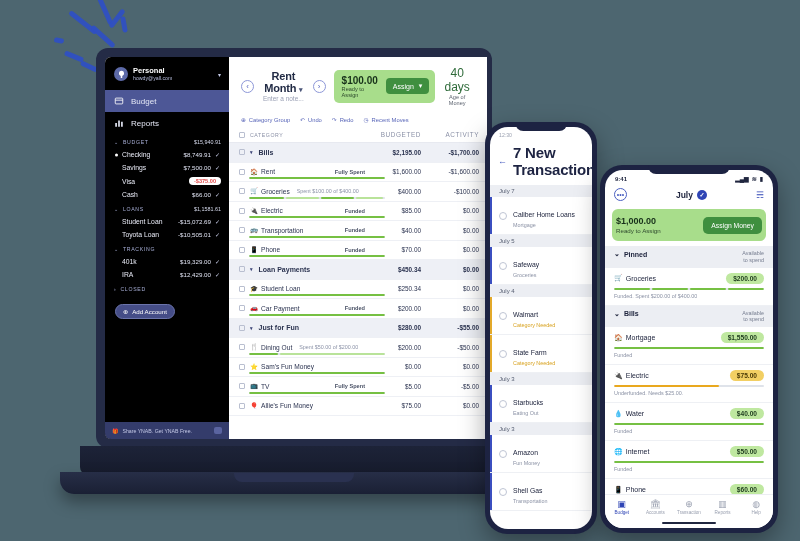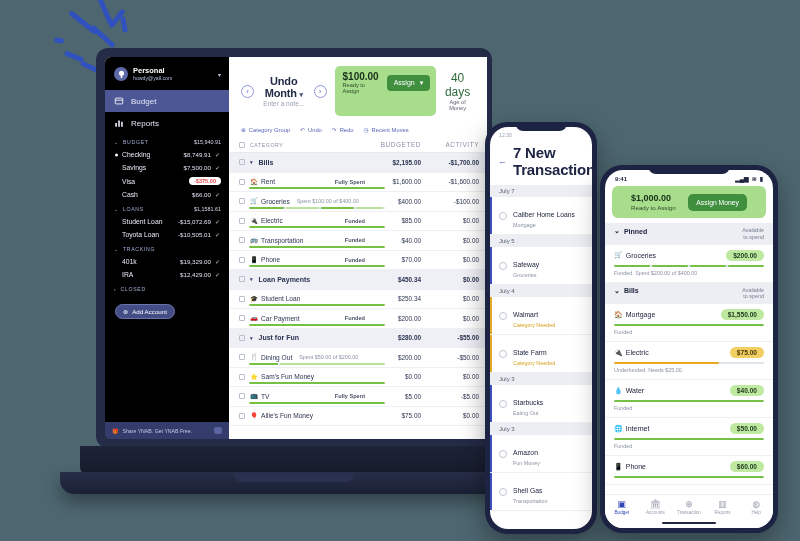--- a/index.html
+++ b/index.html
@@ -109,21 +109,21 @@
     color: #5b68c0; font-size: 8px; display: flex; align-items: center; justify-content: center;
     flex: 0 0 13px;
   }
   .month-wrap { text-align: center; }
   .month-title { font-size: 11px; font-weight: bold; color: #222b45; letter-spacing: -.2px; }
   .month-title .c { font-size: 7px; color: #4a5578; }
   .month-note { font-size: 6.5px; color: #9aa0b5; margin-top: 1px; }
 
   .rta {
     margin-left: auto; display: flex; align-items: center; gap: 8px;
-    background: #a8dd8b; border-radius: 5px; padding: 5px 6px 22px 8px;
+    background: #a8dd8b; border-radius: 5px; padding: 5px 6px 5px 8px;
   }
   .rta-amt { font-size: 10px; font-weight: bold; color: #18321a; line-height: 1.1; }
   .rta-sub { font-size: 5.6px; color: #2d4a2c; }
   .assign-btn {
     background: #3f8f3f; color: #fff; border-radius: 4px;
     padding: 4px 7px; font-size: 7px; display: flex; gap: 5px; align-items: center;
   }
   .aom { text-align: center; padding-right: 6px; }
   .aom-big { font-size: 12px; color: #2f6b3a; font-weight: normal; }
   .aom-sub { font-size: 5.6px; color: #5d6470; }
@@ -189,21 +189,21 @@
 
   
   #phone-budget { left: 600px; top: 165px; width: 178px; height: 368px; }
   .bd-status { display: flex; align-items: center; padding: 5px 10px 2px; font-size: 6px; color: #20263f; font-weight: bold; }
   .bd-status .sigs { margin-left: auto; display: flex; align-items: center; gap: 3px; }
   .bd-head { display: flex; align-items: center; padding: 4px 9px 6px; }
   .bd-dots { width: 13px; height: 13px; border-radius: 50%; border: 1px solid #4a5fc1; color: #4a5fc1; font-size: 7px; display: flex; align-items: center; justify-content: center; }
   .bd-month { margin: 0 auto; display: flex; align-items: center; gap: 4px; font-size: 8.5px; font-weight: bold; color: #20263f; }
   .bd-month .chk { width: 10px; height: 10px; border-radius: 50%; background: #2f45b5; color: #fff; font-size: 6px; display: flex; align-items: center; justify-content: center; }
   .bd-edit { color: #2f45b5; font-size: 9px; }
-  .bd-rta { margin: 2px 7px 5px; background: #a8dd8b; border-radius: 6px; padding: 7px 19px; display: flex; align-items: center; }
+  .bd-rta { margin: 2px 7px 5px; background: #a8dd8b; border-radius: 6px; padding: 7px 4px; display: flex; align-items: center; }
   .bd-rta-amt { font-size: 9px; font-weight: bold; color: #17301a; }
   .bd-rta-sub { font-size: 6.2px; color: #2f4a2e; margin-top: 1px; }
   .bd-assign { margin-left: auto; background: #3f8f3f; color: #fff; font-size: 6.8px; border-radius: 5px; padding: 5px 8px; }
   .bd-grp { display: flex; align-items: flex-start; background: #eceef3; padding: 4px 9px; }
   .bd-grp .n { font-size: 7px; font-weight: bold; color: #20263f; display:flex; align-items:center; gap:4px; }
   .bd-grp .a { margin-left: auto; font-size: 5.4px; color: #767d90; text-align: right; line-height: 1.25; }
   .bd-row { padding: 5px 9px 6px; border-bottom: 1px solid #eef0f4; }
   .bd-row .top { display: flex; align-items: center; }
   .bd-cat { font-size: 7px; color: #20263f; display: flex; align-items: center; gap: 3px; }
   .bd-pill { margin-left: auto; font-size: 6.6px; font-weight: bold; border-radius: 8px; padding: 2px 7px; }
@@ -344,21 +344,21 @@
             <span>Share YNAB. Get YNAB Free.</span>
             <span class="box"></span>
           </div>
         </div>
 
         <div class="main">
           <div class="main-top">
             <div class="circ-btn">‹</div>
             <div class="month-wrap">
               <div class="month-title">
-                <span>Undo Month</span>
+                <span>Rent Month</span>
                 <span class="c">▾</span>
               </div>
               <div class="month-note">Enter a note...</div>
             </div>
             <div class="circ-btn">›</div>
 
             <div class="rta">
               <div>
                 <div class="rta-amt">$100.00</div>
                 <div class="rta-sub">Ready to Assign</div>
@@ -640,20 +640,28 @@
     <div class="notch"></div>
     <div class="screen">
       <div class="bd-status">
         <span>9:41</span>
         <span class="sigs">
           <span>▂▄▆</span>
           <span>≋</span>
           <span>▮</span>
         </span>
       </div>
+      <div class="bd-head">
+        <span class="bd-dots">•••</span>
+        <span class="bd-month">
+          <span>July</span>
+          <span class="chk">✓</span>
+        </span>
+        <span class="bd-edit">☴</span>
+      </div>
       <div class="bd-rta">
         <div>
           <div class="bd-rta-amt">$1,000.00</div>
           <div class="bd-rta-sub">Ready to Assign</div>
         </div>
         <div class="bd-assign">Assign Money</div>
       </div>
       <div id="bd-groups">
           <div class="bd-grp">
             <span class="n">

